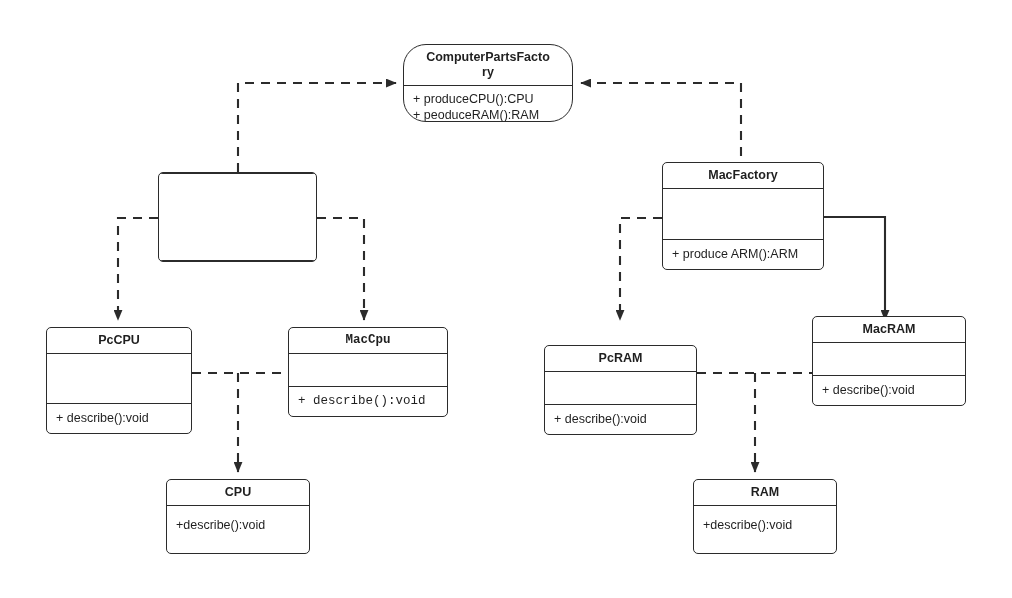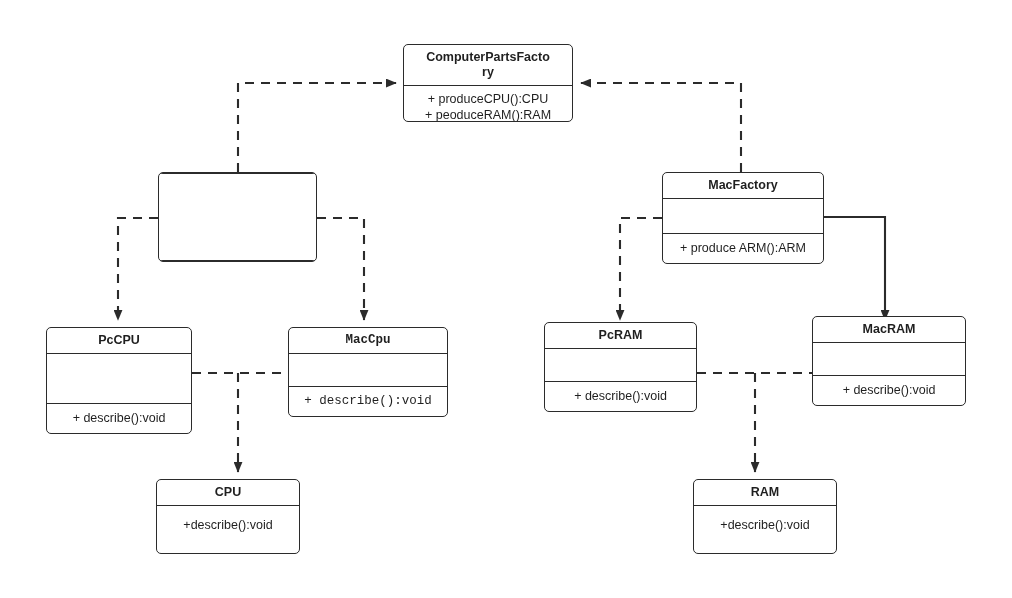--- a/index.html
+++ b/index.html
@@ -57,21 +57,21 @@
   .uml-attrs {
     flex: 1 1 auto;
     min-height: 14px;
   }
   .uml-ops {
     box-sizing: border-box;
     font-size: 12.5px;
     line-height: 16px;
     padding: 6px 9px 7px 9px;
     color: #1f1f1f;
-    text-align: center;
+    text-align: left;
   }
   .uml-ops-line {
     display: block;
     white-space: pre;
   }
   .uml-class.two-part .uml-ops {
     padding-top: 11px;
     padding-bottom: 13px;
   }
 </style>
@@ -99,37 +99,37 @@
 
     <path d="M824,217 L885,217 L885,320" fill="none" stroke="#2b2b2b" stroke-width="2.1" marker-end="url(#arrow-closed)"></path>
 
     <path d="M192,373 L288,373" fill="none" stroke="#2b2b2b" stroke-width="2.1" stroke-dasharray="9,7"></path>
     <path d="M238,373 L238,472" fill="none" stroke="#2b2b2b" stroke-width="2.1" stroke-dasharray="9,7" marker-end="url(#arrow-closed)"></path>
 
     <path d="M697,373 L812,373" fill="none" stroke="#2b2b2b" stroke-width="2.1" stroke-dasharray="9,7"></path>
     <path d="M755,373 L755,472" fill="none" stroke="#2b2b2b" stroke-width="2.1" stroke-dasharray="9,7" marker-end="url(#arrow-closed)"></path>
   </svg>
 
-  <div class="uml-class two-part" style="left:403px; top:44px; width:170px; height:78px;">
+  <div class="uml-class two-part" style="left:403px; top:44px; width:170px; height:78px;border-radius:23px;">
     <div class="uml-name">ComputerPartsFacto
 ry</div>
     <div class="uml-div"></div>
     <div class="uml-ops" style="padding-top:5px;padding-bottom:5px;">
       <span class="uml-ops-line">+ produceCPU():CPU</span>
       <span class="uml-ops-line">+ peoduceRAM():RAM</span>
     </div>
   </div>
 
   <div class="uml-class" style="left:158px; top:172px; width:159px; height:90px;">
     <div class="uml-div"></div>
     <div class="uml-attrs"></div>
     <div class="uml-div"></div>
   </div>
 
-  <div class="uml-class" style="left:662px; top:172px; width:162px; height:92px;">
+  <div class="uml-class" style="left:662px; top:162px; width:162px; height:108px;">
     <div class="uml-name">MacFactory</div>
     <div class="uml-div"></div>
     <div class="uml-attrs"></div>
     <div class="uml-div"></div>
     <div class="uml-ops">
       <span class="uml-ops-line">+ produce ARM():ARM</span>
     </div>
   </div>
 
   <div class="uml-class" style="left:46px; top:327px; width:146px; height:107px;">
@@ -145,41 +145,41 @@
   <div class="uml-class" style="left:288px; top:327px; width:160px; height:90px;font-family:Liberation Mono, monospace;">
     <div class="uml-name">MacCpu</div>
     <div class="uml-div"></div>
     <div class="uml-attrs"></div>
     <div class="uml-div"></div>
     <div class="uml-ops">
       <span class="uml-ops-line">+ describe():void</span>
     </div>
   </div>
 
-  <div class="uml-class" style="left:544px; top:322px; width:153px; height:90px;">
+  <div class="uml-class" style="left:544px; top:345px; width:153px; height:90px;">
     <div class="uml-name">PcRAM</div>
     <div class="uml-div"></div>
     <div class="uml-attrs"></div>
     <div class="uml-div"></div>
     <div class="uml-ops">
       <span class="uml-ops-line">+ describe():void</span>
     </div>
   </div>
 
   <div class="uml-class" style="left:812px; top:316px; width:154px; height:90px;">
     <div class="uml-name">MacRAM</div>
     <div class="uml-div"></div>
     <div class="uml-attrs"></div>
     <div class="uml-div"></div>
     <div class="uml-ops">
       <span class="uml-ops-line">+ describe():void</span>
     </div>
   </div>
 
-  <div class="uml-class two-part" style="left:156px; top:479px; width:144px; height:75px;">
+  <div class="uml-class two-part" style="left:166px; top:479px; width:144px; height:75px;">
     <div class="uml-name">CPU</div>
     <div class="uml-div"></div>
     <div class="uml-ops">
       <span class="uml-ops-line">+describe():void</span>
     </div>
   </div>
 
   <div class="uml-class two-part" style="left:683px; top:479px; width:144px; height:75px;margin-left:10px;">
     <div class="uml-name">RAM</div>
     <div class="uml-div"></div>

